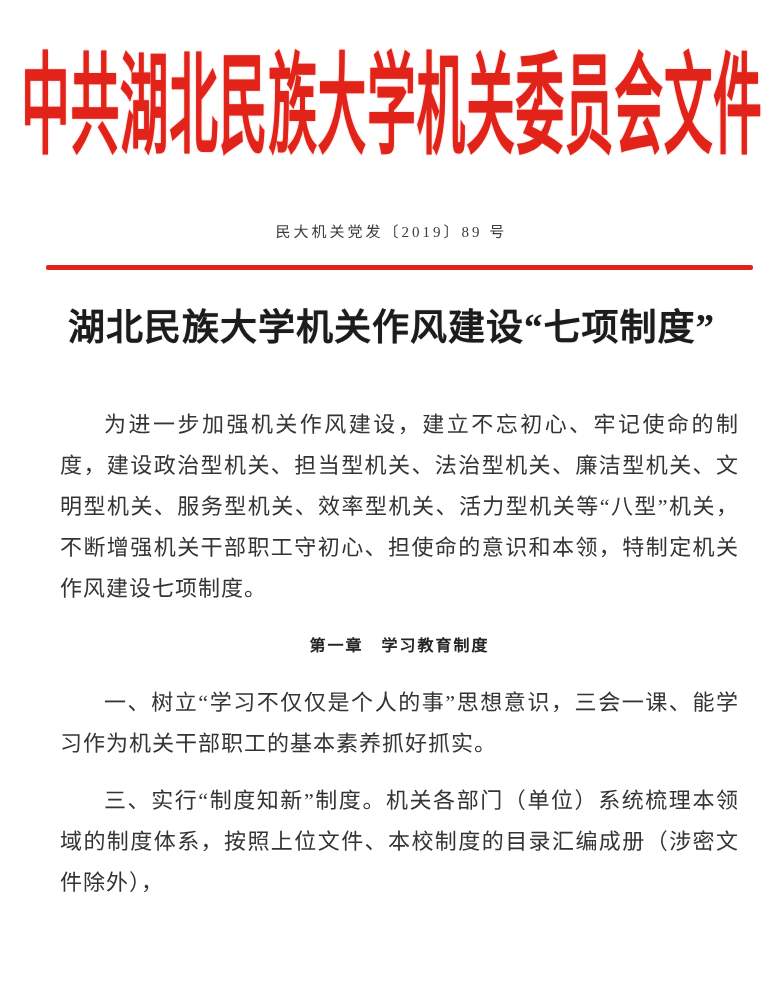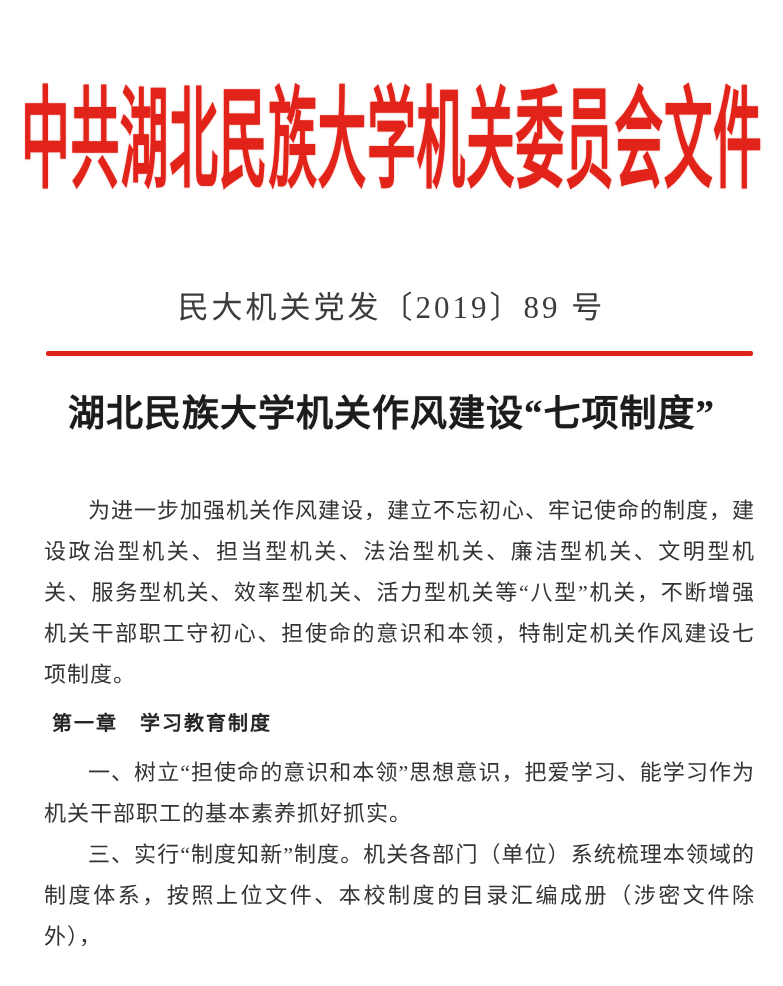--- a/index.html
+++ b/index.html
@@ -13,40 +13,40 @@
     background: var(--paper-bg, #ffffff);
     overflow: hidden;
     font-family: "Liberation Serif", "DejaVu Serif", serif;
   }
 
   
   .red-header {
     height: 138px;
     margin-top: 26px;
     display: flex;
-    align-items: flex-end;
+    align-items: center;
     justify-content: center;
     overflow: visible;
   }
   .red-header-text {
     font-size: 47px;
     font-weight: bold;
     color: var(--accent-red, #e2231a);
     white-space: nowrap;
     letter-spacing: 1px;
     transform: scale(1.03, 2.35);
     transform-origin: center center;
     text-shadow: 0 0 1px rgba(226, 35, 26, 0.55);
   }
 
   
   .doc-number {
-    margin-top: 118px;
+    margin-top: 56px;
     text-align: center;
-    font-size: 31px;
+    font-size: 15px;
     color: #3c3c3c;
     letter-spacing: 3px;
   }
 
   
   .red-divider {
     height: 5px;
     margin: 24px 30px 0 46px;
     background: var(--accent-red, #e2231a);
     border-radius: 2px;
@@ -69,26 +69,27 @@
     margin-top: 52px;
     padding: 0 28px 0 44px;
     font-size: 22px;
     line-height: 41px;
     color: #343434;
     text-align: justify;
     letter-spacing: 1px;
   }
   .para {
     text-indent: 2em;
-    margin: 0;
+    margin: 16px;
   }
   .chapter-heading {
+    text-align: center;
     text-indent: 0;
     font-family: "Liberation Sans", "DejaVu Sans", sans-serif;
-    font-size: 20px;
+    font-size: 16px;
     font-weight: bold;
     color: #252525;
     line-height: 41px;
     letter-spacing: 2px;
     margin: 8px;
   }
 </style>
 </head>
 <body>
 
@@ -103,20 +104,20 @@
   <div class="red-divider"></div>
 
   <h1 class="doc-title">湖北民族大学机关作风建设“七项制度”</h1>
 
   <div class="doc-body">
 
     <p class="para">为进一步加强机关作风建设，建立不忘初心、牢记使命的制度，建设政治型机关、担当型机关、法治型机关、廉洁型机关、文明型机关、服务型机关、效率型机关、活力型机关等“八型”机关，不断增强机关干部职工守初心、担使命的意识和本领，特制定机关作风建设七项制度。</p>
 
     <h2 class="chapter-heading">第一章　学习教育制度</h2>
 
-    <p class="para">一、树立“担使命的意识和本领”思想意识，把爱学习、能学习作为机关干部职工的基本素养抓好抓实。</p>
+    <p class="para">一、树立“学习不仅仅是个人的事”思想意识，三会一课、能学习作为机关干部职工的基本素养抓好抓实。</p>
 
 
     <p class="para">三、实行“制度知新”制度。机关各部门（单位）系统梳理本领域的制度体系，按照上位文件、本校制度的目录汇编成册（涉密文件除外），</p>
 
   </div>
 
 </div>
 
 </body></html>

